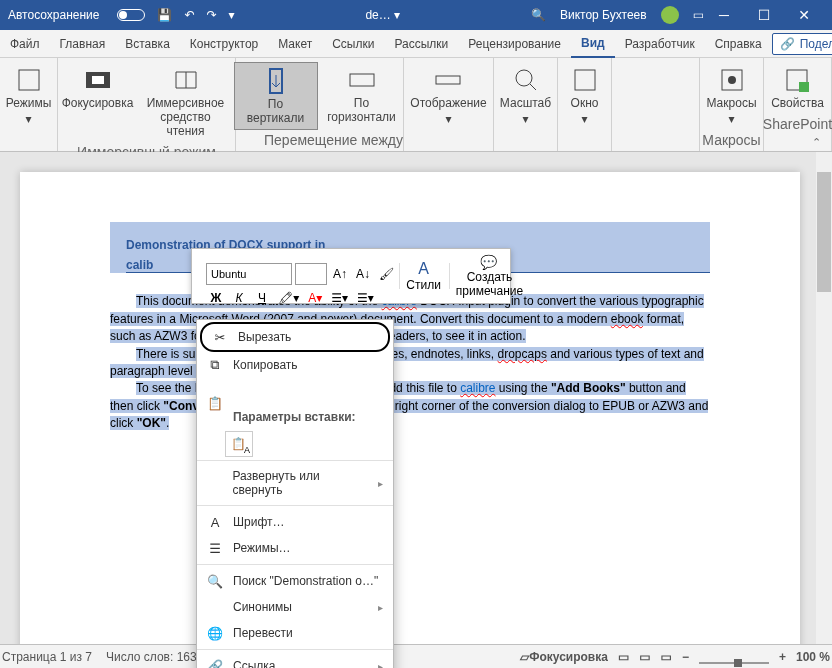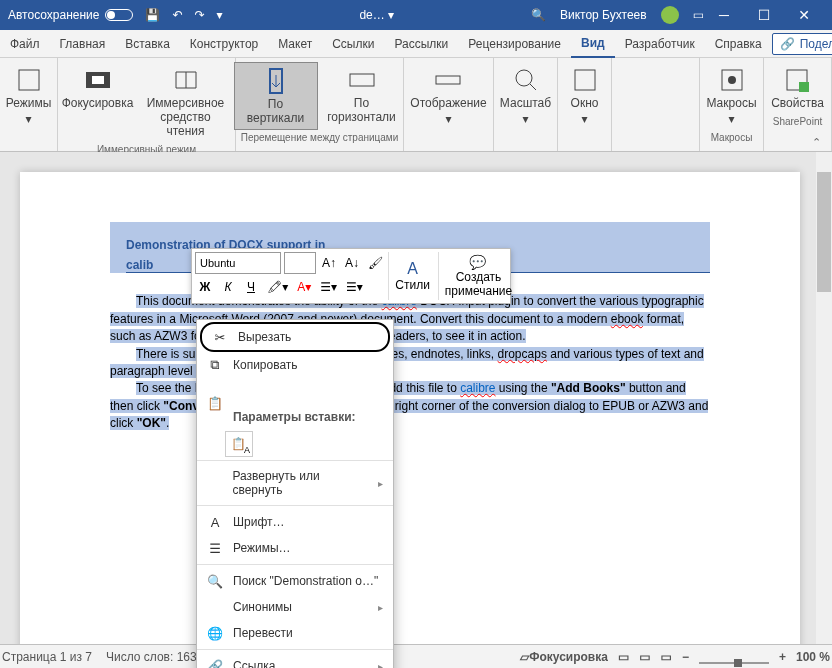--- a/index.html
+++ b/index.html
@@ -1,48 +1,48 @@
 <!DOCTYPE html>
 <html><head>
 <meta charset="utf-8">
 <style>
 *{margin:0;padding:0;box-sizing:border-box;font-family:'Segoe UI',Tahoma,sans-serif;font-size:12px;}
 body{width:832px;height:668px;background:#f3f3f3;overflow:hidden;position:relative;}
 .titlebar{height:30px;background:#2b579a;display:flex;align-items:center;color:#fff;padding:0 8px;}
-.autosave{display:flex;align-items:center;gap:6px;font-size:11px;}
+.autosave{display:flex;align-items:center;gap:18px;font-size:11px;}
 .toggle{width:28px;height:12px;border:1px solid #fff;border-radius:6px;position:relative;display:inline-block;}
 .toggle::after{content:'';position:absolute;width:8px;height:8px;border-radius:50%;background:#fff;top:1px;left:1px;}
 .title-icons{display:flex;gap:12px;margin-left:12px;}
 .title-center{flex:1;text-align:center;font-size:12px;}
 .title-right{display:flex;align-items:center;gap:14px;font-size:11px;}
 .avatar{width:18px;height:18px;border-radius:50%;background:#8bc34a;}
 .winbtn{width:40px;height:30px;display:flex;align-items:center;justify-content:center;font-size:14px;}
 .tabs{height:28px;background:#f3f3f3;display:flex;align-items:center;border-bottom:1px solid #d0d0d0;}
 .tab{padding:0 10px;height:28px;display:flex;align-items:center;font-size:12px;color:#444;cursor:pointer;}
 .tab.active{border-bottom:2px solid #2b579a;color:#2b579a;font-weight:600;}
 .share-btn{margin-left:auto;background:#fff;border:1px solid #2b579a;color:#2b579a;padding:1px 8px;margin-right:6px;border-radius:2px;display:flex;align-items:center;gap:4px;height:22px;}
 .ribbon{height:94px;background:#f3f3f3;display:flex;border-bottom:1px solid #c0c0c0;}
 .rgroup{display:flex;flex-direction:column;align-items:center;border-right:1px solid #d0d0d0;padding:4px 0 0 0;}
 .rgroup-row{display:flex;}
 .rbtn{display:flex;flex-direction:column;align-items:center;justify-content:flex-start;padding:4px 6px;font-size:11px;text-align:center;gap:2px;color:#444;min-width:50px;}
 .rbtn svg,.rbtn .ico{width:28px;height:28px;}
 .rbtn.active{background:#c8c8c8;border:1px solid #888;}
-.rlabel{font-size:10px;color:#666;padding:2px 0;text-align:left;}
+.rlabel{font-size:14px;color:#666;padding:2px 0;text-align:right;}
 .ribbon-spacer{flex:1;border-right:1px solid #d0d0d0;}
 .doc-area{position:relative;height:492px;background:#e6e6e6;overflow:hidden;}
 .page{position:absolute;left:20px;top:20px;width:780px;height:500px;background:#fff;box-shadow:0 0 8px rgba(0,0,0,.2);padding:50px 90px;}
 .doc-title{font-family:Cambria,Georgia,serif;font-size:30px;color:#2b579a;font-weight:600;background:#b4c7e7;line-height:1.2;padding-left:16px;}
 .doc-title-line{border-bottom:1px solid #2b579a;display:block;}
 .doc-body{margin-top:20px;font-family:Cambria,Georgia,serif;font-size:14px;color:#000;}
 .doc-body p{margin-bottom:0;line-height:1.45;}
 .hl{background:#b4c7e7;}
 .indent{text-indent:26px;}
 .ul{text-decoration:underline;color:#0563c1;}
 .redw{text-decoration:underline wavy red;text-decoration-thickness:1px;}
-.mini-toolbar{position:absolute;left:191px;top:248px;width:320px;height:56px;background:#fff;border:1px solid #bbb;box-shadow:0 2px 6px rgba(0,0,0,.25);display:flex;padding:3px;gap:2px;z-index:10;}
+.mini-toolbar{position:absolute;left:191px;top:248px;width:320px;height:56px;background:#fff;border:1px solid #bbb;box-shadow:0 2px 6px rgba(0,0,0,.25);display:flex;padding:14px;gap:2px;z-index:10;}
 .mt-combo{height:22px;border:1px solid #999;background:#fff;padding:0 4px;font-size:11px;}
 .mt-col{display:flex;flex-direction:column;gap:2px;}
 .mt-row{display:flex;gap:3px;align-items:center;}
 .mt-btn{height:22px;min-width:20px;display:flex;align-items:center;justify-content:center;font-size:12px;padding:0 3px;}
 .mt-big{display:flex;flex-direction:column;align-items:center;justify-content:center;font-size:10px;padding:2px 6px;border-left:1px solid #ddd;text-align:center;}
 .ctx-menu{position:absolute;left:196px;top:319px;width:198px;background:#fff;border:1px solid #bbb;box-shadow:0 4px 12px rgba(0,0,0,.3);z-index:20;padding:2px 0;}
 .ctx-item{display:flex;align-items:center;gap:10px;padding:5px 10px;font-size:12px;color:#333;}
 .ctx-item.highlighted{border:2.5px solid #000;border-radius:14px;margin:0 3px;}
 .ctx-icon{width:16px;height:16px;display:flex;align-items:center;justify-content:center;font-size:13px;}
 .ctx-sep{height:1px;background:#e0e0e0;margin:3px 0;}

